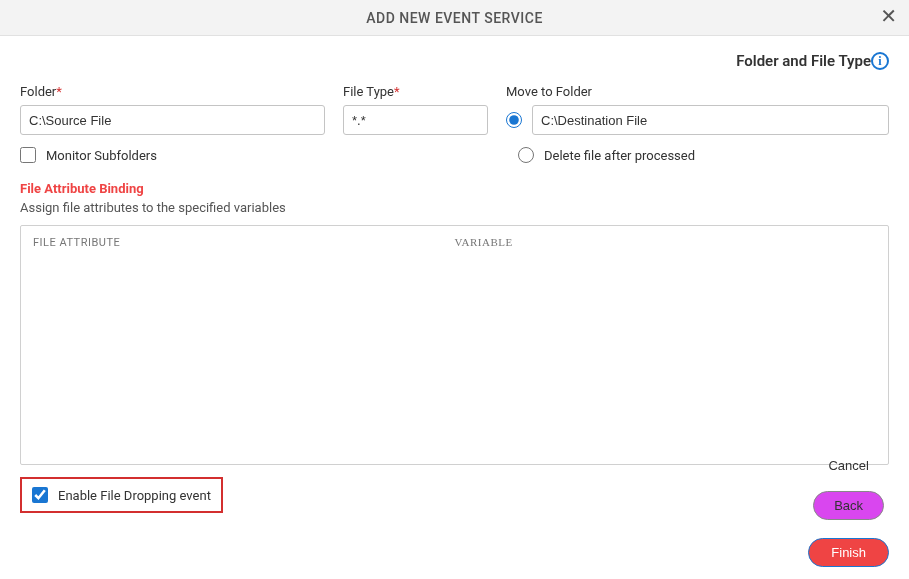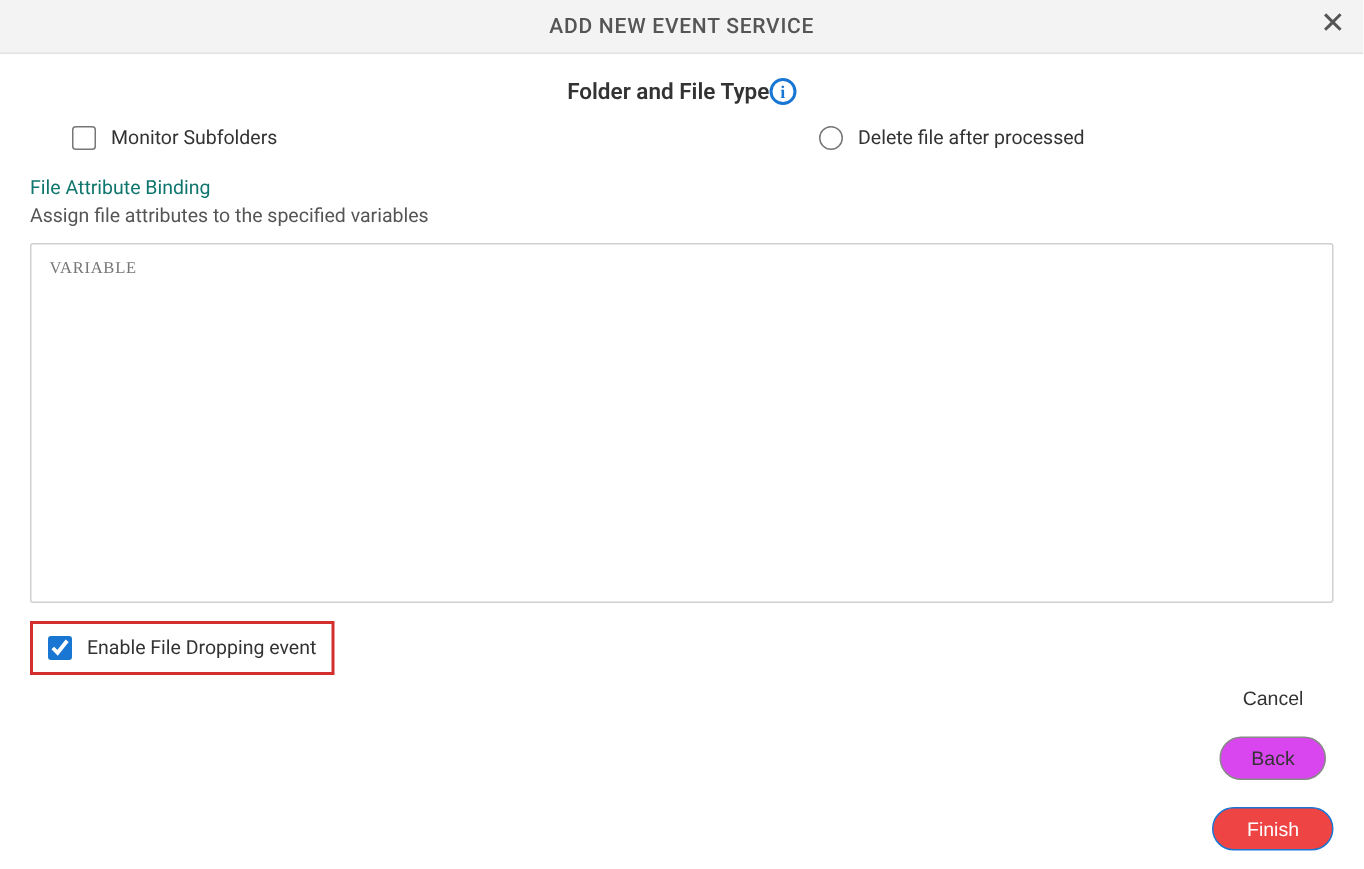--- a/index.html
+++ b/index.html
@@ -36,21 +36,21 @@
     cursor: pointer;
     line-height: 1;
     background: none;
     border: none;
   }
   .content {
     padding: 16px 20px 10px 20px;
   }
   .section-title-row {
     display: flex;
-    justify-content: center;
+    justify-content: flex-end;
     align-items: center;
     margin-bottom: 14px;
   }
   .section-title {
     font-size: 15px;
     color: #333;
     font-weight: 600;
   }
   .info-icon {
     width: 18px;
@@ -104,28 +104,27 @@
     display: flex;
     align-items: center;
     gap: 10px;
     font-size: 13px;
     color: #333;
   }
   .sub-row {
     display: flex;
     margin-top: 2px;
     margin-bottom: 18px;
-    margin-left: 28px;
   }
   .sub-left { width: 480px; }
   .sub-right { flex: 1; padding-left: 18px; }
   .subsection-title {
     font-size: 13px;
-    font-weight: 400;
-    color: #0f766e;
+    font-weight: 700;
+    color: #ef4444;
     margin-bottom: 4px;
   }
   .subsection-desc {
     font-size: 13px;
     color: #555;
     margin-bottom: 10px;
   }
   .table-box {
     border: 1px solid #d0d0d0;
     border-radius: 2px;
@@ -194,20 +193,41 @@
   </button>
 </div>
 
 <div class="content">
 
   <div class="section-title-row">
     <div class="section-title">Folder and File Type</div>
     <span class="info-icon">i</span>
   </div>
 
+  <div class="form-row">
+    <div class="form-group folder">
+      <div class="label">
+        <span>Folder</span><span class="req">*</span>
+      </div>
+      <input type="text" value="C:\Source File" style="">
+    </div>
+    <div class="form-group filetype">
+      <div class="label">
+        <span>File Type</span><span class="req">*</span>
+      </div>
+      <input type="text" value="*.*" style="">
+    </div>
+    <div class="form-group movefolder">
+      <div class="label">Move to Folder</div>
+      <div class="radio-text-row">
+        <input type="radio" name="dest" checked="" style="">
+        <input type="text" style="flex: 1 1 0%;" value="C:\Destination File">
+      </div>
+    </div>
+  </div>
 
   <div class="sub-row">
     <div class="sub-left">
       <label class="checkbox-row">
         <input type="checkbox" style="">
         <span>Monitor Subfolders</span>
       </label>
     </div>
     <div class="sub-right">
       <label class="radio-row">
@@ -215,20 +235,21 @@
         <span>Delete file after processed</span>
       </label>
     </div>
   </div>
 
   <div class="subsection-title">File Attribute Binding</div>
   <div class="subsection-desc">Assign file attributes to the specified variables</div>
 
   <div class="table-box">
     <div class="table-header">
+      <div class="col-attr">FILE ATTRIBUTE</div>
       <div class="col-var">VARIABLE</div>
     </div>
   </div>
 
   <label class="enable-box">
     <input type="checkbox" checked="" style="">
     <span>Enable File Dropping event</span>
   </label>
 
 </div>

